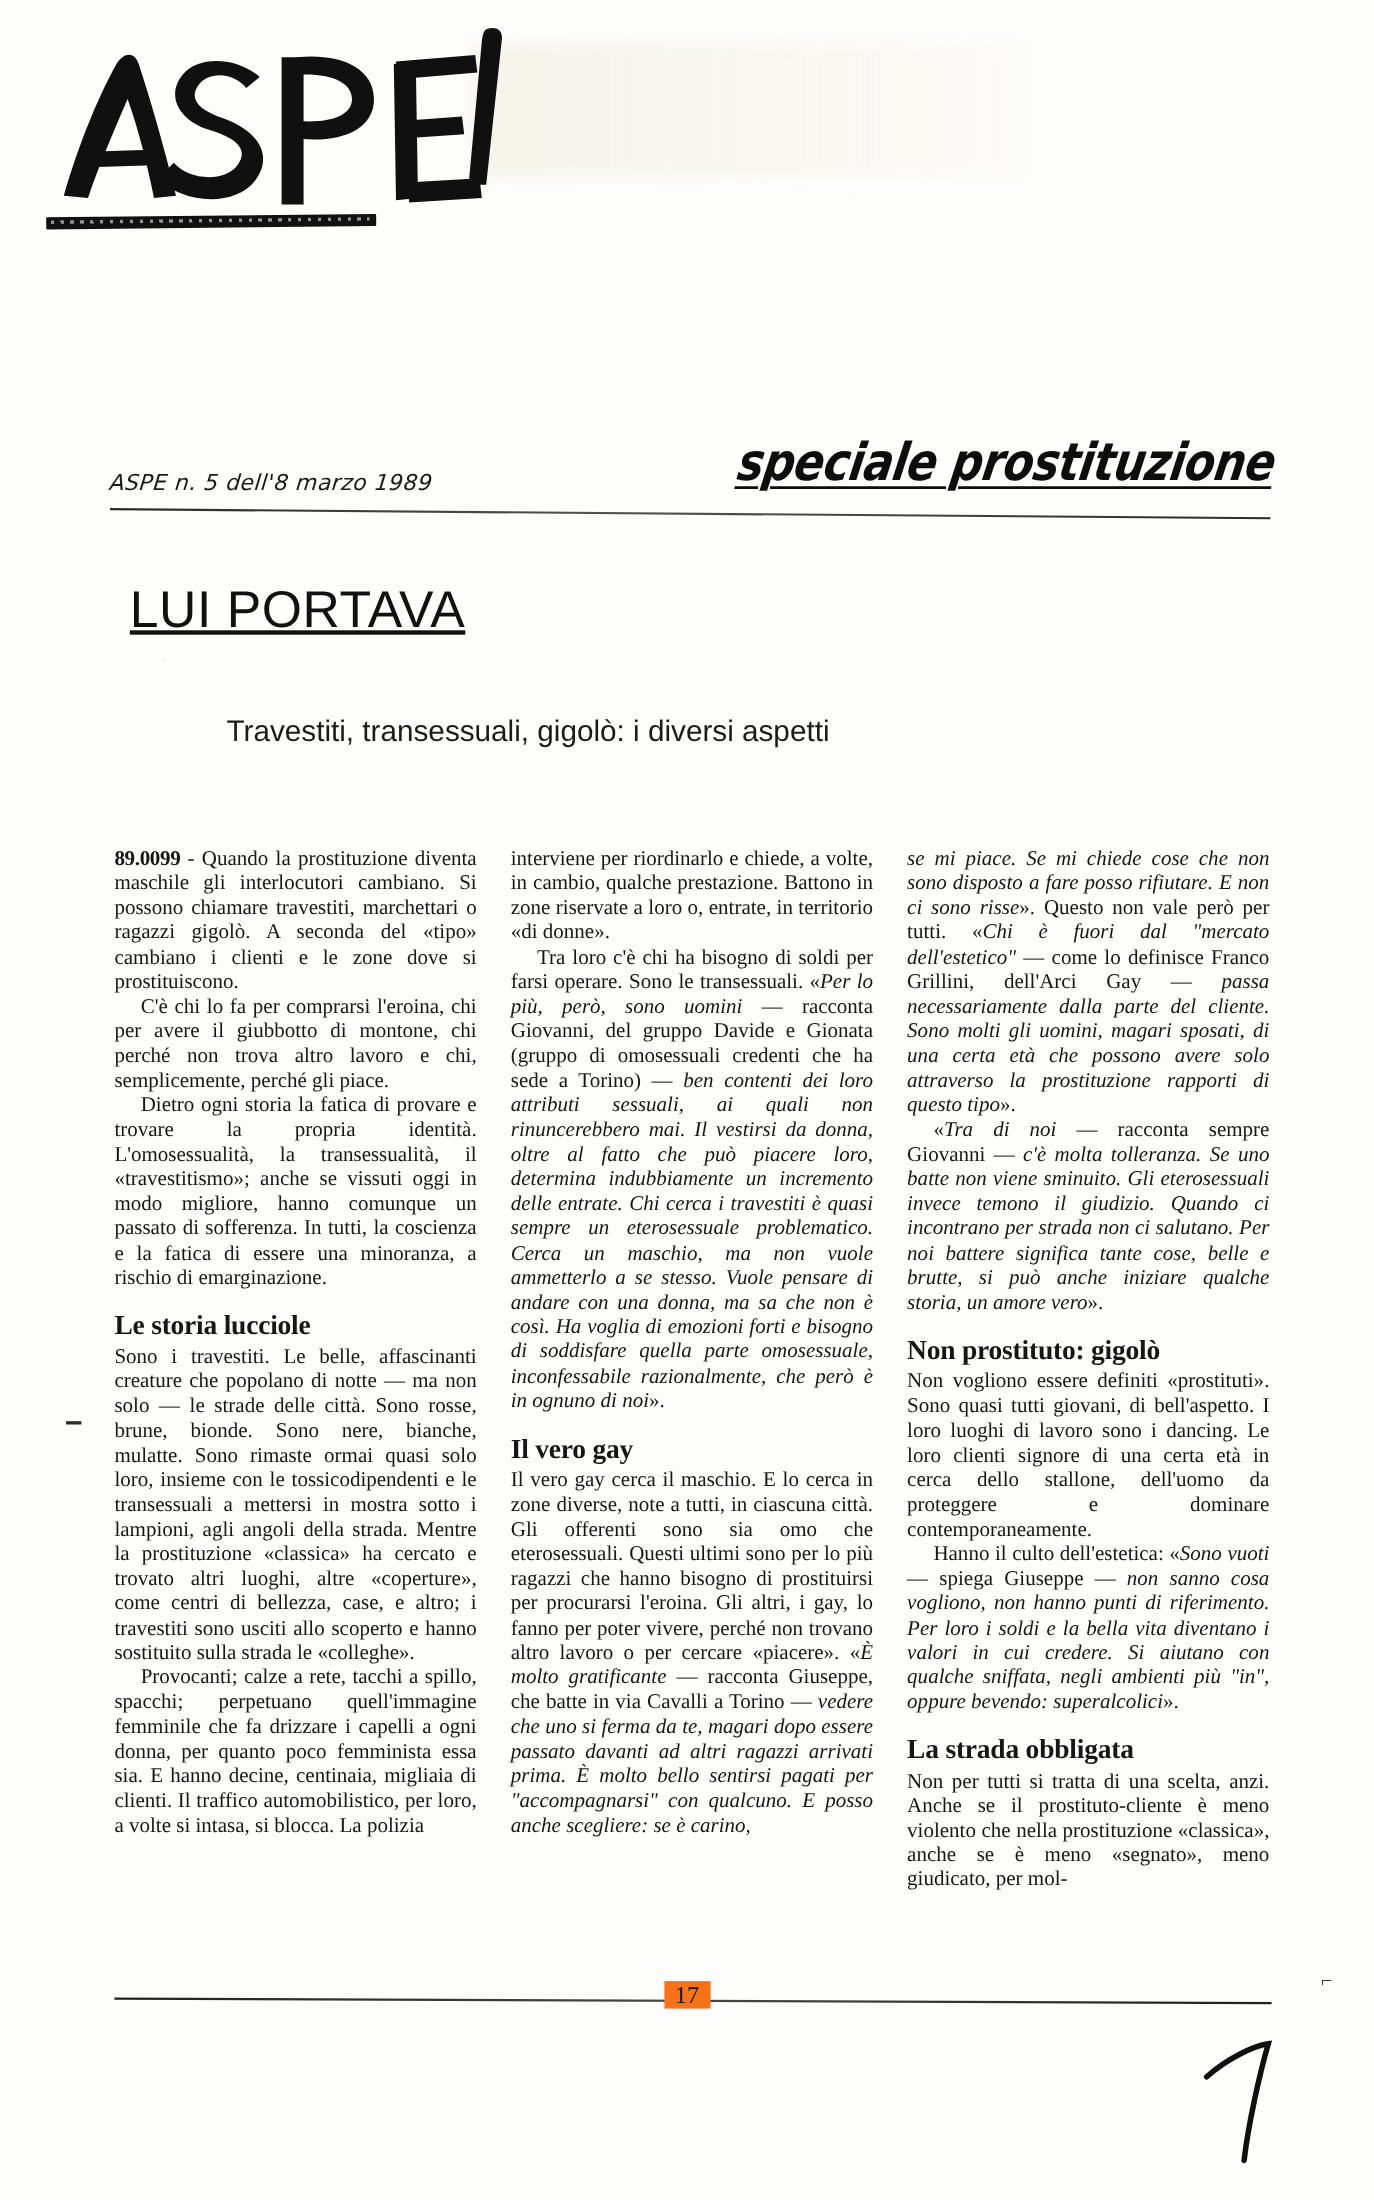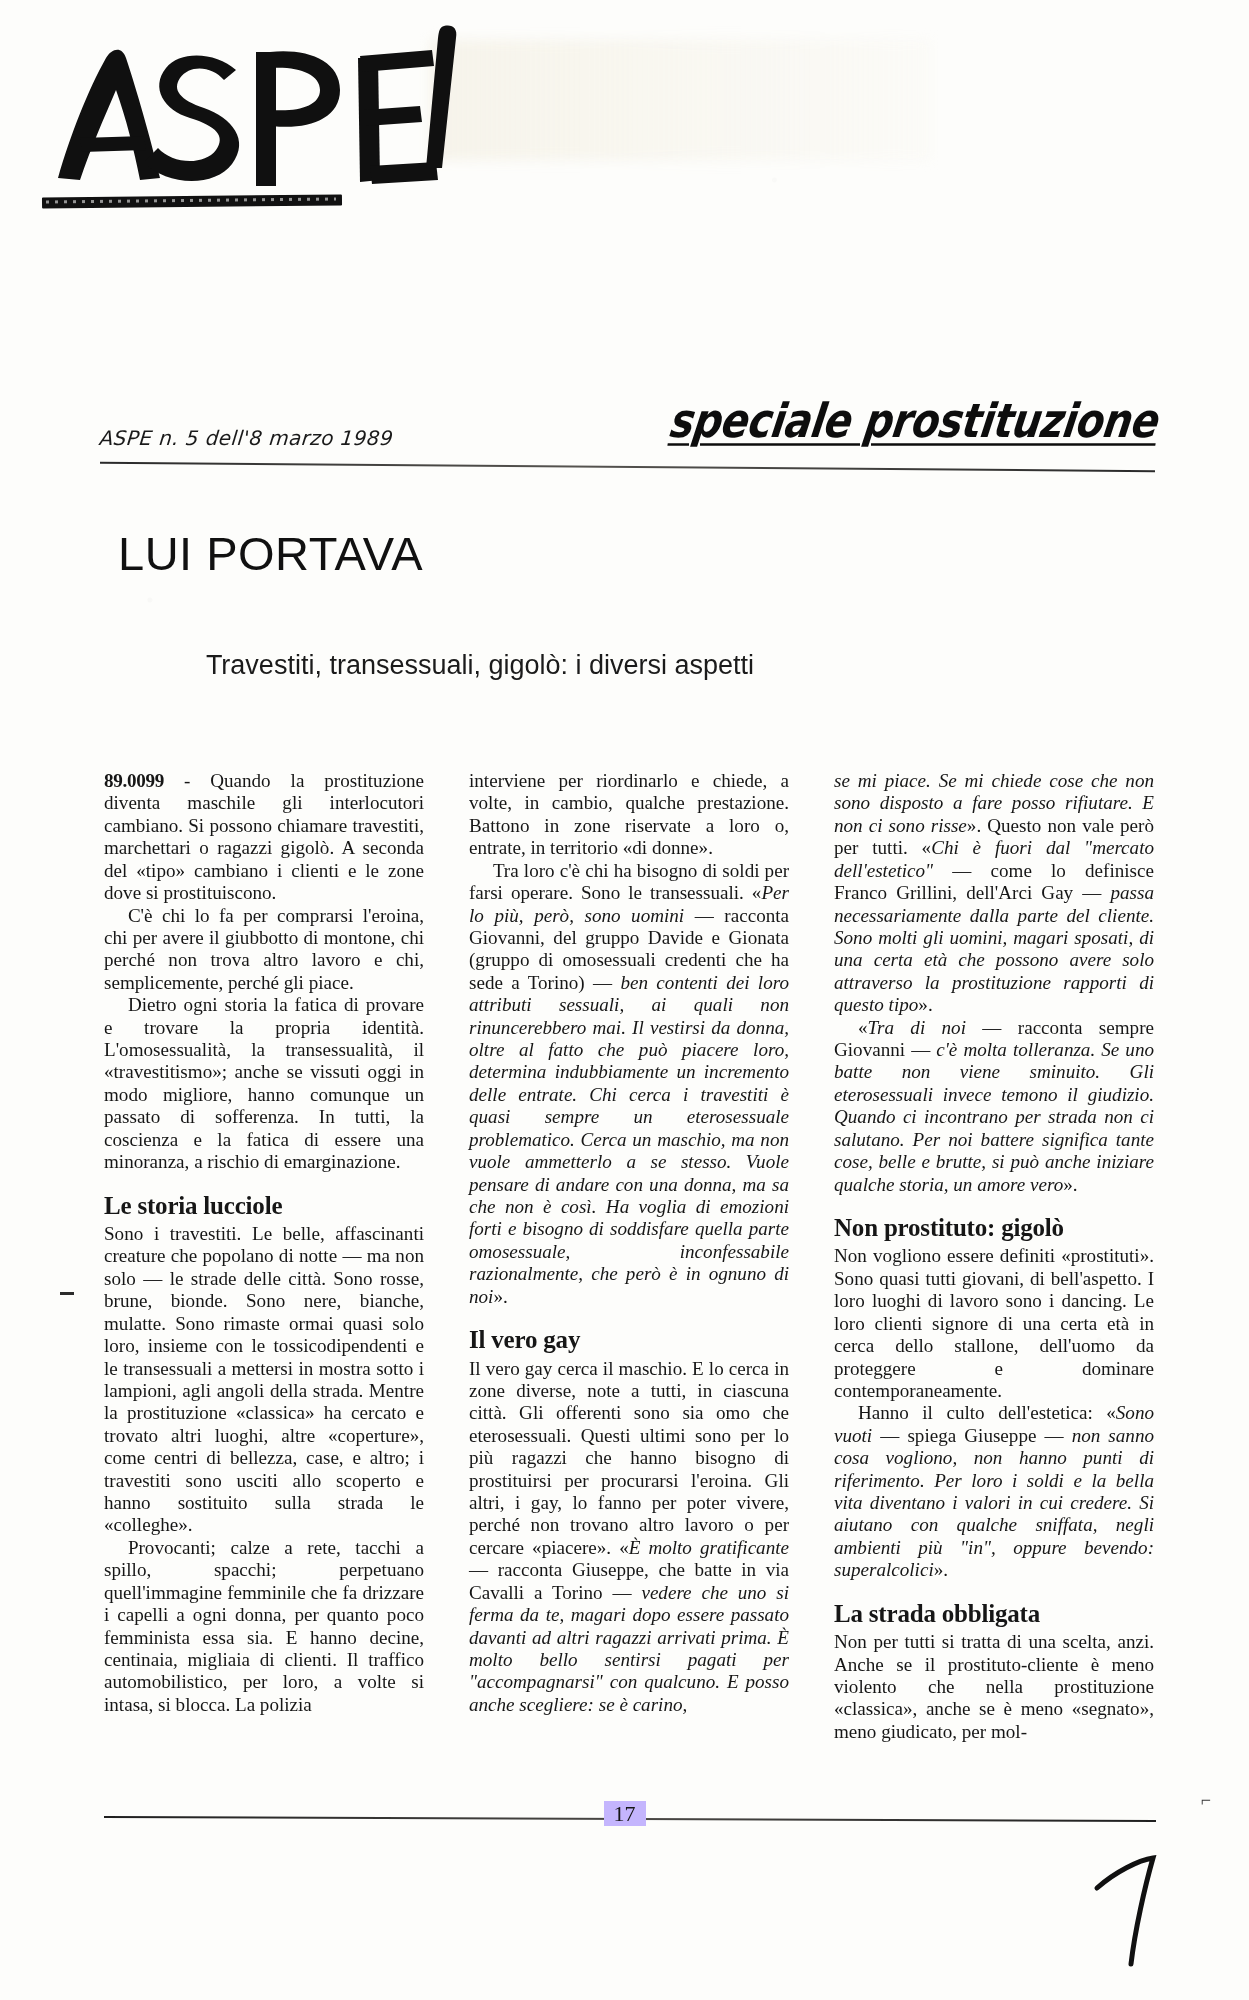--- a/index.html
+++ b/index.html
@@ -78,33 +78,34 @@
     transform:rotate(.45deg);
   }
 
   
   .headline{
     position:absolute;left:118px;top:528px;width:760px;
     font-family:"Liberation Sans",sans-serif;
     font-size:47px;line-height:1.11;
     letter-spacing:.5px;
     color:#111;
+    text-decoration:underline;
   }
   .subhead{
     position:absolute;left:120px;top:648px;width:720px;
     font-family:"Liberation Sans",sans-serif;
     font-size:27px;line-height:1.27;
     color:#1b1b1b;
     text-align:center;
   }
 
   
   .columns{
     position:absolute;left:104px;top:770px;width:1050px;height:1030px;
-    display:flex;gap:45px;
+    display:flex;gap:31px;
   }
   .col{
     width:330px;
     font-size:19.1px;
     line-height:1.175;
     color:#161616;
     text-align:justify;
     hyphens:auto;
   }
   .col p{margin:0;text-indent:1.25em;}
@@ -125,21 +126,21 @@
     background:linear-gradient(90deg,#1f1f1f,#4a4845 50%,#1f1f1f);
     transform:rotate(.22deg);
   }
   .pagenum{
     position:absolute;left:0;right:0;top:1801px;
     text-align:center;
     font-size:22px;
     color:#151515;
     background:transparent;
   }
-  .pagenum span{background:#c4b5fd;padding:0 10px;}
+  .pagenum span{background:#f97316;padding:0 10px;}
 
   
   .handmark{
     position:absolute;right:52px;bottom:28px;width:110px;height:120px;
   }
   .edgemark{
     position:absolute;right:38px;top:1790px;
     font-size:18px;color:#333;
   }
   .tickmark{

